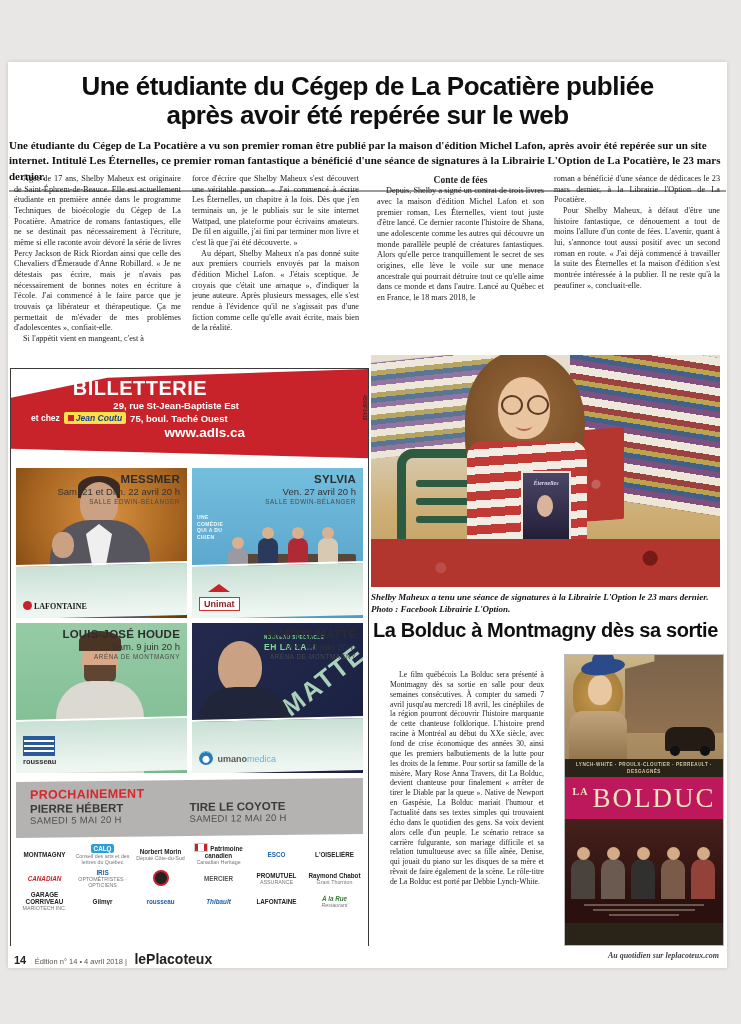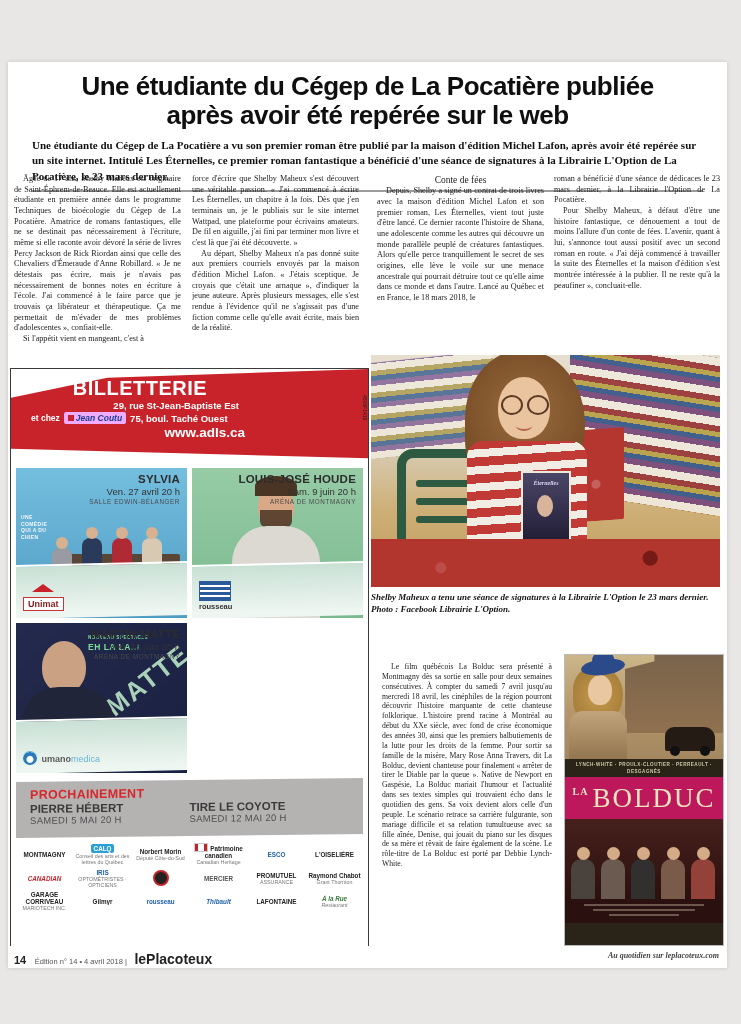--- a/index.html
+++ b/index.html
@@ -3,36 +3,36 @@
 <meta charset="utf-8">
 <style>
   html,body{margin:0;padding:0;}
   .stage{position:relative;width:741px;height:1024px;background:#e9e6e6;overflow:hidden;
          font-family:"Liberation Serif",serif;color:#1c1c1c;}
   .page{position:absolute;left:8px;top:62px;width:719px;height:906px;background:#ffffff;
         box-shadow:0 0 4px rgba(0,0,0,.15);}
   .abs{position:absolute;}
 
   
-  .head{padding:10px 24px 0;}
+  .head{padding:10px 1px 0;}
   .h1{font:700 26px/1.1 "Liberation Sans",sans-serif;letter-spacing:-.5px;color:#0f0f0f;
       text-align:center;margin:0 0 9px;}
   .h1 span{display:block;}
   .lede{font:700 11px/1.38 "Liberation Serif",serif;color:#111;margin:0;}
   .rule{border-top:2px solid #9c9a9a;margin-top:6px;}
   .byline{text-align:right;font:700 11px "Liberation Sans",sans-serif;font-variant:small-caps;
           letter-spacing:.4px;color:#161616;margin-top:1px;}
   .col{position:absolute;font-size:8.2px;line-height:1.3;text-align:justify;overflow:hidden;}
   .c1{left:6px;top:112px;width:167px;height:194px;}
   .c2{left:184px;top:112px;width:167px;height:194px;}
   .c3{left:369px;top:112px;width:167px;height:182px;}
   .c4{left:546px;top:112px;width:166px;height:182px;}
   .col p{margin:0;}
   .ind{text-indent:9px;}
-  .subhead{text-align:center;font-weight:400;font-size:9.5px;margin:0 0 1px;}
+  .subhead{text-align:center;font-weight:700;font-size:9.5px;margin:0 0 1px;}
 
   
   .photo{left:363px;top:293px;width:349px;height:232px;overflow:hidden;background:#d8cfc0;}
   .ph-wall{position:absolute;inset:0;background:linear-gradient(180deg,#e6dfd0 0%,#d8ccb4 40%,#cdae74 68%,#c09a5e 100%);}
   .ph-shelf-l{position:absolute;left:-6px;top:2px;width:128px;height:96px;transform:skewY(-6deg);opacity:.9;
     background:repeating-linear-gradient(0deg,#efe9dc 0 7px,#8a6a9a 7px 12px,#4a6a92 12px 17px,#b0a05a 17px 22px);}
   .ph-shelf-r{position:absolute;right:-8px;top:-8px;width:158px;height:158px;transform:skewY(9deg);opacity:.95;
     background:repeating-linear-gradient(0deg,#efe9dc 0 8px,#7a4a7a 8px 14px,#3a5a8a 14px 19px,#b8a24a 19px 24px,#9a3a3a 24px 30px);}
   .ph-display{position:absolute;right:96px;top:76px;width:112px;height:92px;background:#b5352f;border-radius:2px;
     transform:skewY(-4deg);
@@ -58,21 +58,21 @@
   .ph-book i{position:absolute;left:14px;top:22px;width:16px;height:22px;background:#d8b49a;border-radius:50%;display:block;}
   .ph-table{position:absolute;left:0;right:0;bottom:0;height:48px;background:#b2352e;
     background-image:radial-gradient(circle at 80% 40%,rgba(60,0,0,.5) 0 7px,transparent 8px),
                      radial-gradient(circle at 20% 60%,rgba(255,255,255,.12) 0 5px,transparent 6px);}
   .caption{left:363px;top:529px;width:349px;font:italic 700 9px/1.35 "Liberation Serif",serif;color:#141414;}
 
   
   .h2{left:363px;top:558px;width:349px;text-align:center;margin:0;
       font:700 20px/1 "Liberation Sans",sans-serif;letter-spacing:-.4px;color:#0f0f0f;}
   .btxt{left:366px;top:592px;width:186px;height:292px;font-size:7.7px;line-height:1.28;text-align:justify;overflow:hidden;}
-  .btxt p{margin:8px;text-indent:9px;}
+  .btxt p{margin:16px;text-indent:9px;}
   .poster2{left:556px;top:592px;width:158px;height:290px;border:1px solid #bbb;background:#2a2318;overflow:hidden;}
   .bp-top{position:relative;height:104px;background:linear-gradient(180deg,#cbb68a 0%,#b49468 60%,#a3875f 100%);}
   .bp-bldg{position:absolute;right:0;top:0;width:62%;height:78px;background:linear-gradient(180deg,#6b5540,#8a6c4c);
     clip-path:polygon(0 18%,30% 8%,30% 0,100% 0,100% 100%,0 100%);opacity:.85;}
   .bp-car{position:absolute;right:8px;bottom:8px;width:50px;height:24px;background:#241c14;border-radius:9px 11px 2px 2px;}
   .bp-car i{position:absolute;bottom:-5px;width:10px;height:10px;border-radius:50%;background:#111;display:block;}
   .bp-car i.w1{left:5px;} .bp-car i.w2{right:5px;}
   .bp-hat{position:absolute;left:16px;top:4px;width:44px;height:16px;background:#2a4a8a;border-radius:50%;transform:rotate(-7deg);}
   .bp-hat i{position:absolute;left:12px;top:-7px;width:22px;height:13px;background:#2a4a8a;border-radius:8px 8px 0 0;display:block;}
   .bp-hair2{position:absolute;left:8px;top:12px;width:50px;height:58px;border-radius:45% 55% 60% 50%;
@@ -97,21 +97,21 @@
   
   .ad{left:2px;top:306px;width:357px;height:577px;border:1px solid #3a3a3a;background:#fff;overflow:hidden;}
   .adhead{position:relative;height:96px;}
   .adred{position:absolute;inset:0;background:#c8232a;clip-path:polygon(0 30%,27% 9%,100% 0,100% 93%,0 83%);}
   .adtxt{position:absolute;left:20px;top:8px;width:218px;color:#fff;font-family:"Liberation Sans",sans-serif;}
   .adl1{font-weight:700;font-size:20px;letter-spacing:.5px;text-align:center;}
   .adl2{font-weight:700;font-size:13px;text-align:center;margin-top:1px;}
   .adl3{font-weight:700;font-size:9.5px;text-align:right;padding-right:10px;}
   .adl4{display:flex;align-items:center;gap:4px;margin-top:1px;}
   .etchez{font-weight:700;font-size:8.5px;}
-  .jc{background:#f0abfc;color:#1b3f94;font:italic 700 8.5px "Liberation Sans",sans-serif;padding:1px 4px;border-radius:2px;}
+  .jc{background:#fde047;color:#1b3f94;font:italic 700 8.5px "Liberation Sans",sans-serif;padding:1px 4px;border-radius:2px;}
   .jc::before{content:"";display:inline-block;width:6px;height:6px;background:#c8232a;margin-right:2px;}
   .adl4b{font-weight:700;font-size:9.5px;}
   .adl5{font-weight:700;font-size:13.5px;text-align:right;padding-right:4px;margin-top:1px;}
   .arts{position:absolute;right:8px;top:3px;width:106px;height:90px;color:#fff;text-align:center;
         font-family:"Liberation Serif",serif;line-height:1;}
   .arts .l1{font:italic 700 11px/1 "Liberation Serif",serif;text-align:left;padding-left:6px;}
   .arts .l2{font:italic 400 30px/0.9 "Liberation Serif",serif;letter-spacing:-1px;}
   .arts .l3{font:italic 400 9px/1.2 "Liberation Serif",serif;}
   .arts .l4{font:italic 400 13px/1 "Liberation Serif",serif;}
   .arts .l5{font:italic 400 9.5px/1.2 "Liberation Serif",serif;}
@@ -253,20 +253,21 @@
       <b>Éternelles</b>
           <i></i>
     </div>
     <div class="ph-table"></div>
   </div>
   <div class="abs caption">
     <span>Shelby Maheux a tenu une séance de signatures à la Librairie L'Option le 23 mars dernier.</span>
     <span>Photo : Facebook Librairie L'Option.</span>
   </div>
 
+  <h2 class="abs h2">La Bolduc à Montmagny dès sa sortie</h2>
   <div class="abs btxt">
     <p>Le film québécois La Bolduc sera présenté à Montmagny dès sa sortie en salle pour deux semaines consécutives. À compter du samedi 7 avril jusqu'au mercredi 18 avril, les cinéphiles de la région pourront découvrir l'histoire marquante de cette chanteuse folklorique. L'histoire prend racine à Montréal au début du XXe siècle, avec fond de crise économique des années 30, ainsi que les premiers balbutiements de la lutte pour les droits de la femme. Pour sortir sa famille de la misère, Mary Rose Anna Travers, dit La Bolduc, devient chanteuse pour finalement « arrêter de tirer le Diable par la queue ». Native de Newport en Gaspésie, La Bolduc mariait l'humour et l'actualité dans ses textes simples qui trouvaient écho dans le quotidien des gens. Sa voix devient alors celle d'un peuple. Le scénario retrace sa carrière fulgurante, son mariage difficile et sa relation tumultueuse avec sa fille aînée, Denise, qui jouait du piano sur les disques de sa mère et rêvait de faire également de la scène. Le rôle-titre de La Bolduc est porté par Debbie Lynch-White.</p>
   </div>
 
   <div class="abs poster2">
     <div class="bp-top">
       <div class="bp-bldg"></div>
       <div class="bp-car">
             <i class="w1"></i>
             <i class="w2"></i>
@@ -319,20 +320,36 @@
           <span class="adl4b">75, boul. Taché Ouest</span>
         </div>
         <div class="adl5">www.adls.ca</div>
       </div>
       <div class="adid">4506F1418</div>
     </div>
 
 
     <div class="grid">
 
+      <div class="card">
+        <div class="art a-messmer">
+          <div class="fhair"></div>
+              <div class="fhead"></div>
+              <div class="fbody"></div>
+              <div class="fshirt"></div>
+              <div class="fhand"></div>
+        </div>
+        <div class="band"></div>
+        <div class="bandtxt">
+          <div class="s-name">MESSMER</div>
+          <div class="s-date">Sam. 21 et Dim. 22 avril 20 h</div>
+          <div class="s-venue">SALLE EDWIN-BÉLANGER</div>
+        </div>
+        <div class="s-sponsor sp-lafontaine">LAFONTAINE</div>
+      </div>
 
       <div class="card">
         <div class="art a-sylvia">
           <div class="s-note">UNE COMÉDIE QUI A DU CHIEN</div>
           <div class="bench"></div>
           <div class="syl-fig sf1">
                 <i></i>
               </div>
           <div class="syl-fig sf2">
                 <i></i>

